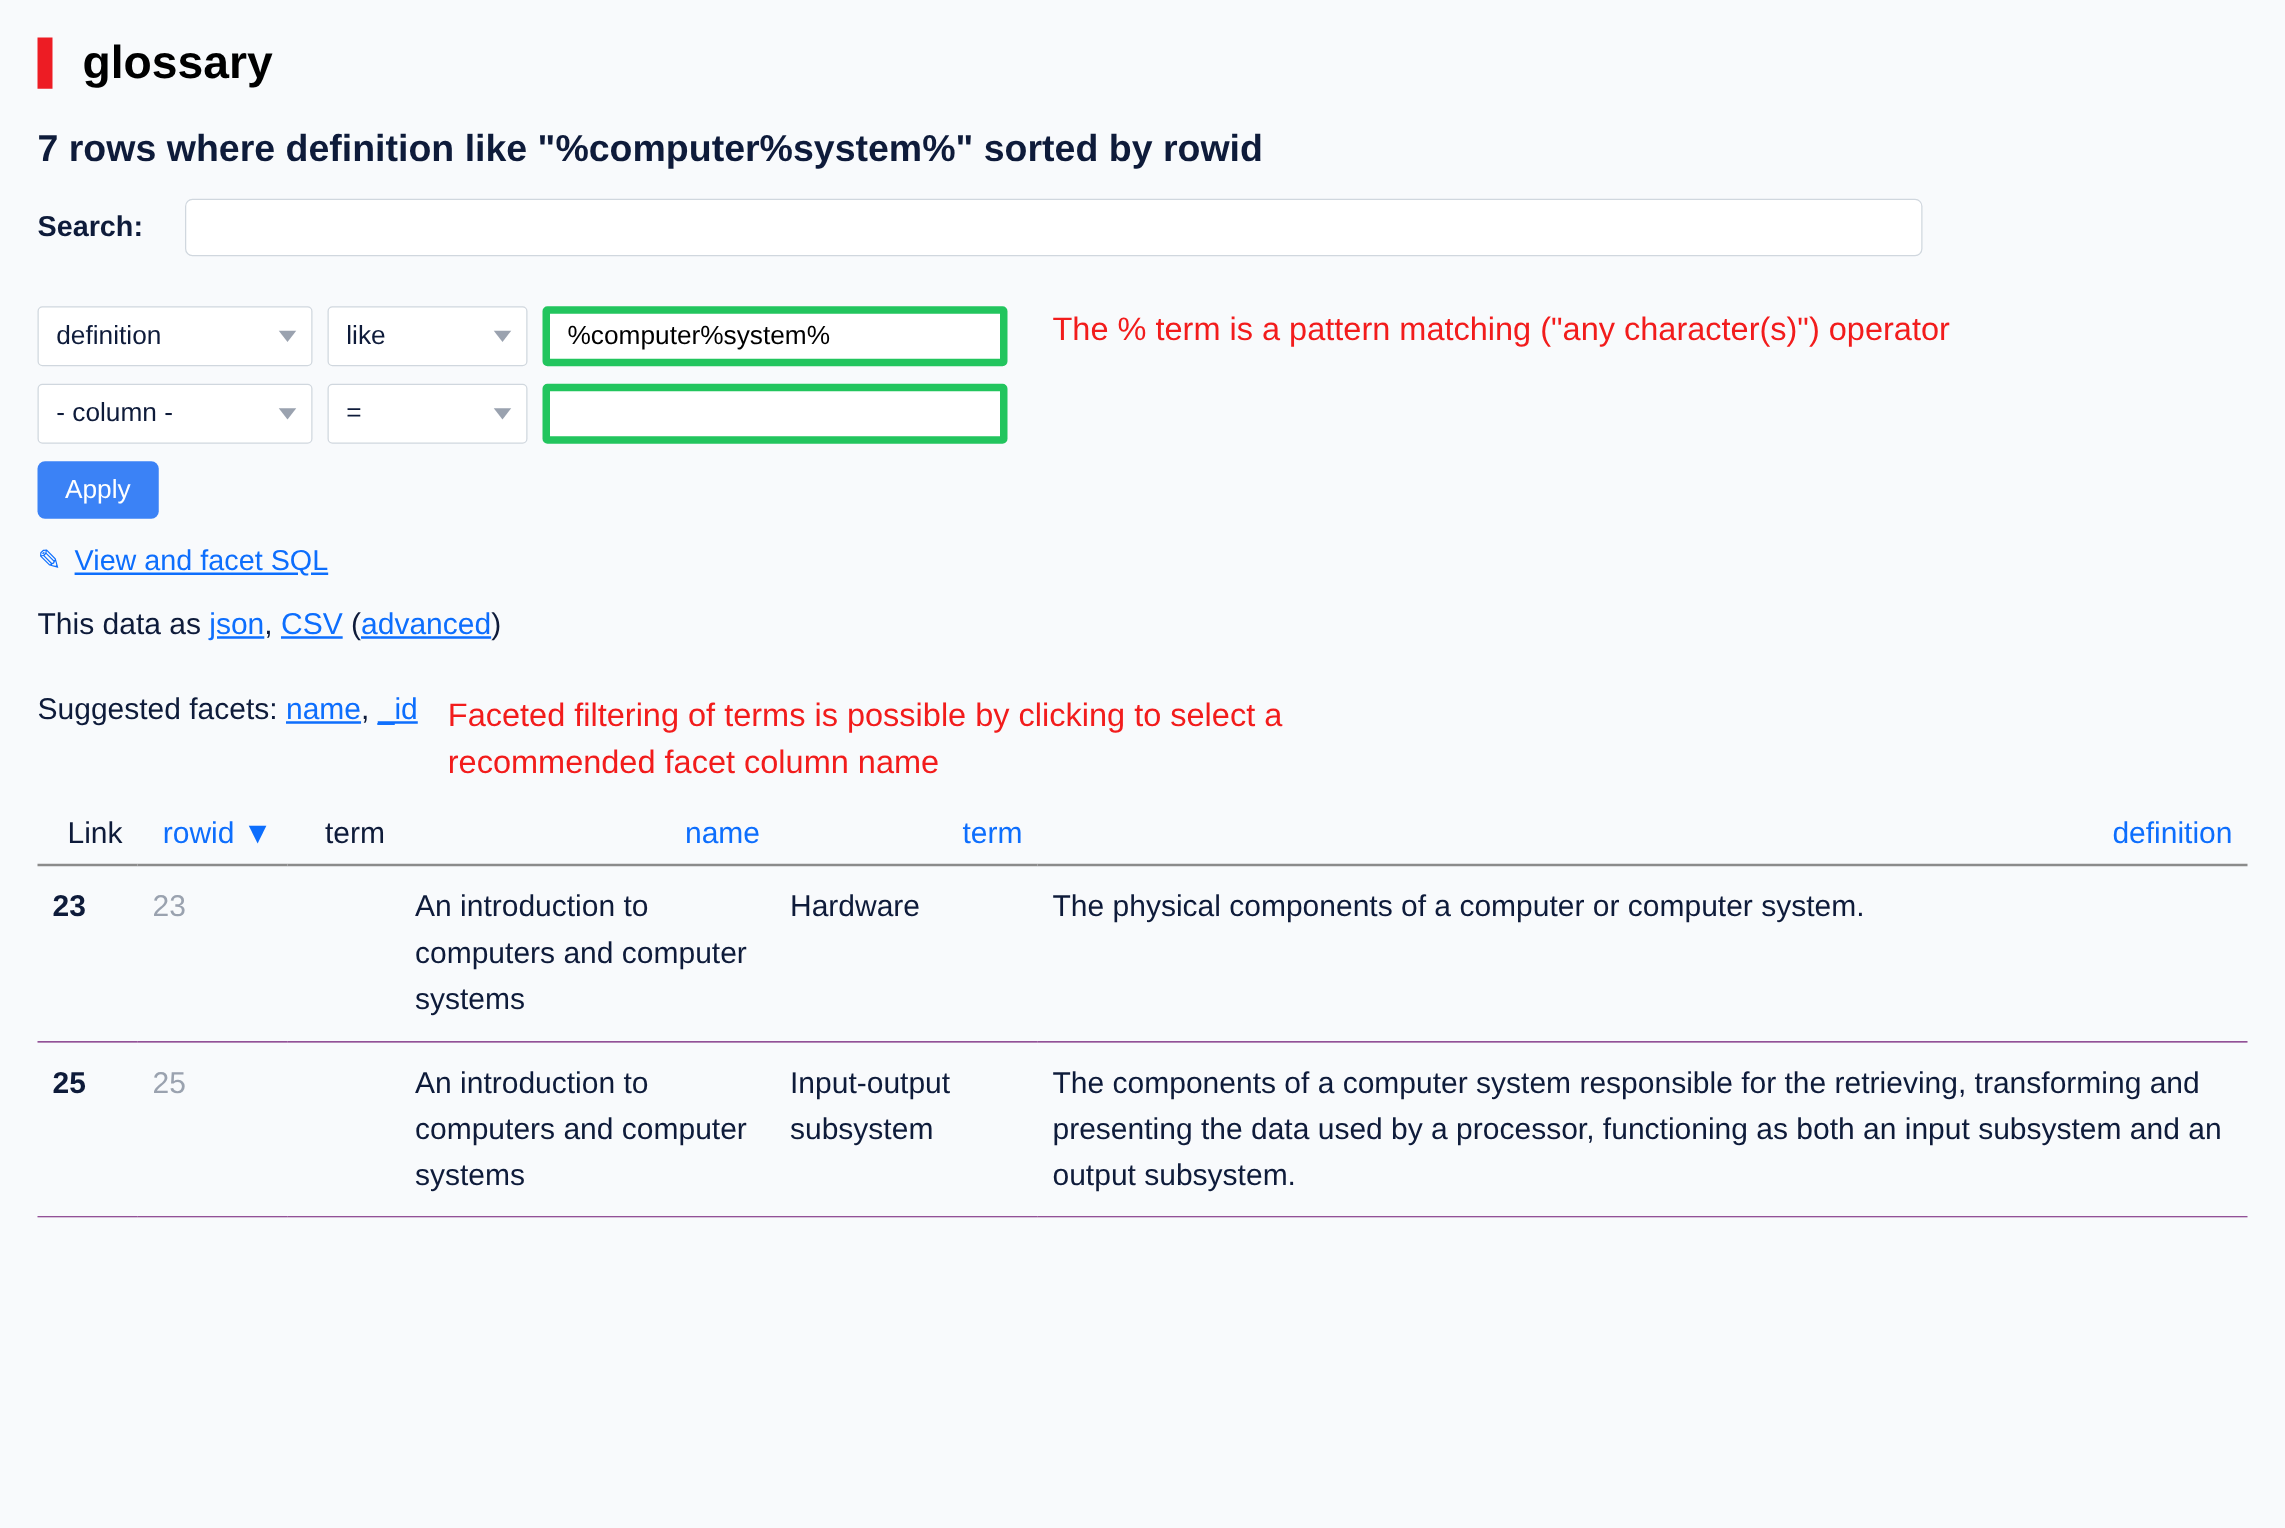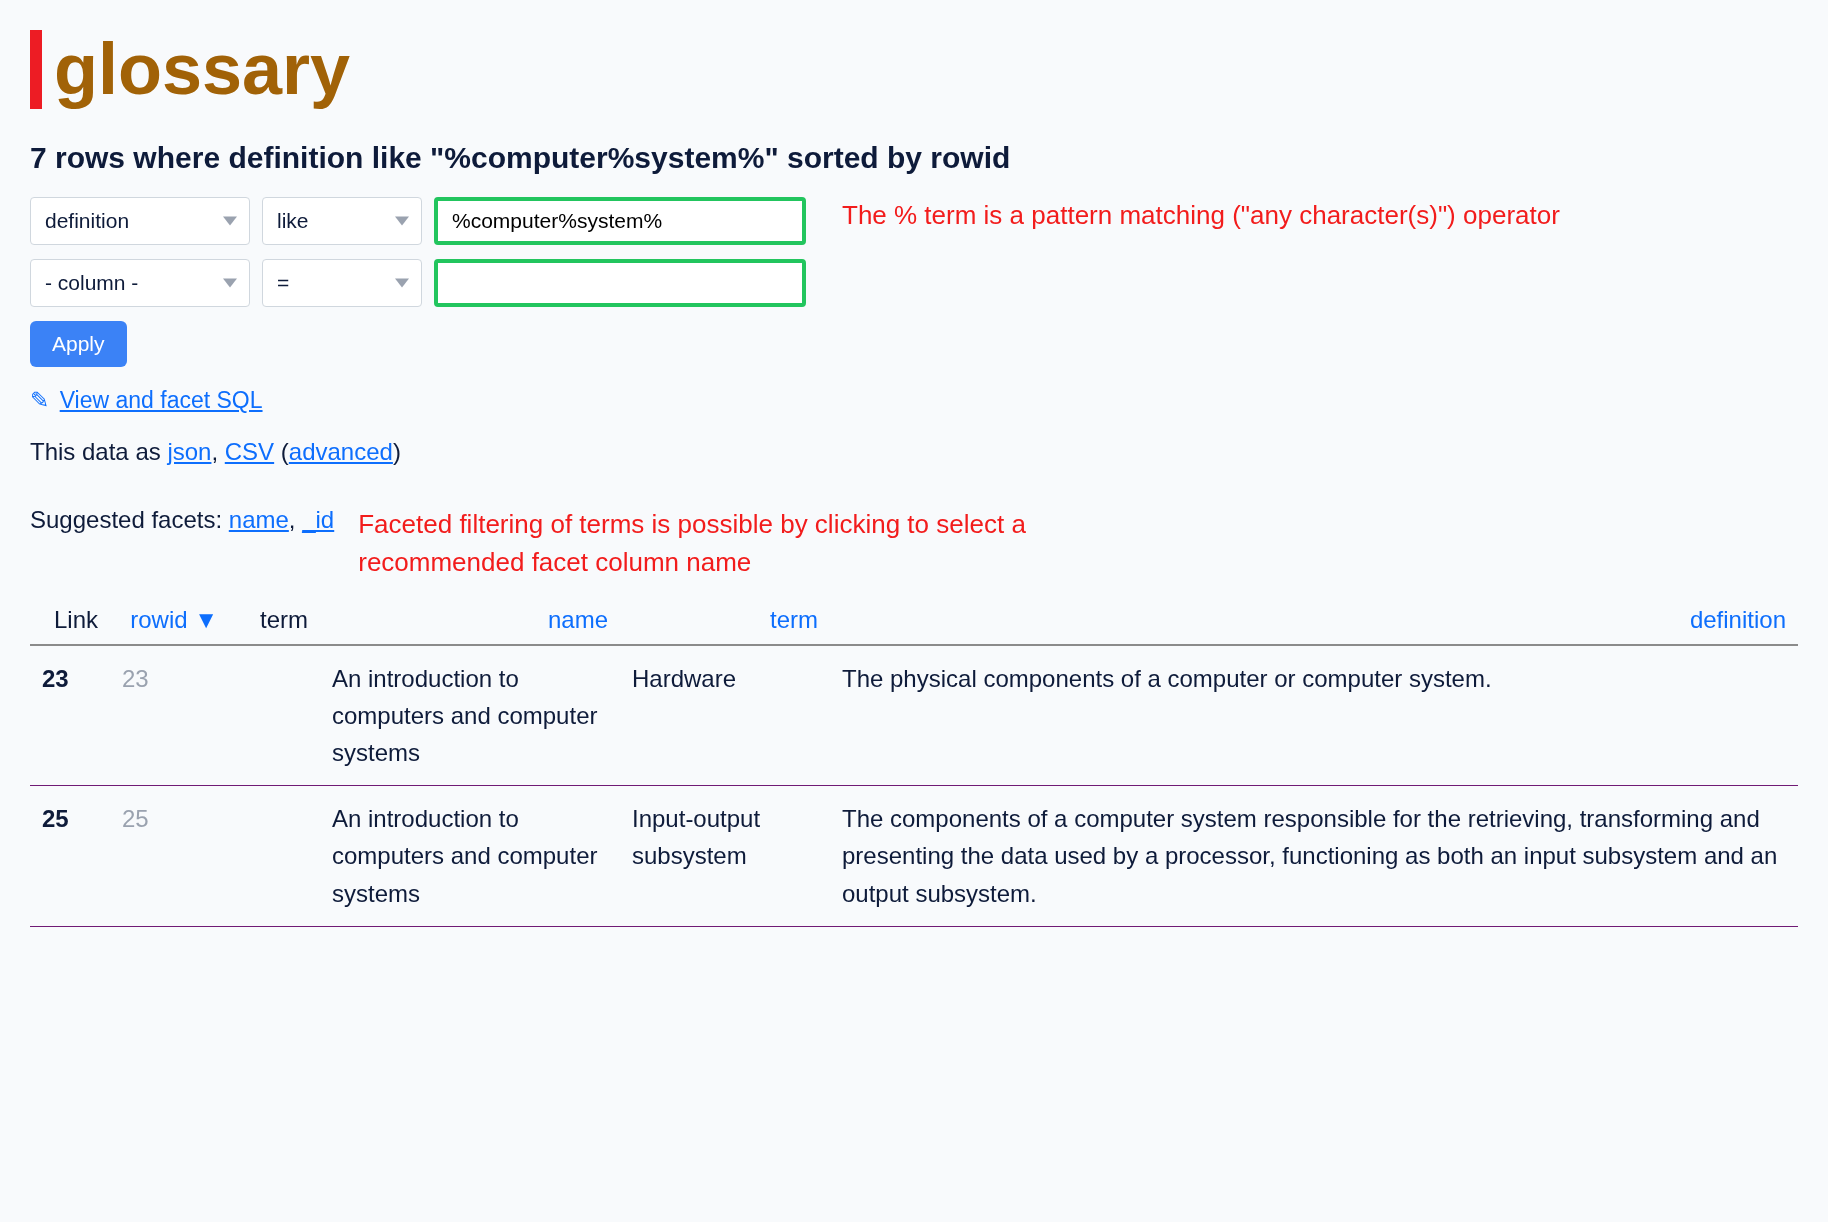--- a/index.html
+++ b/index.html
@@ -9,25 +9,25 @@
     font-family: -apple-system, BlinkMacSystemFont, "Segoe UI", Helvetica, Arial, sans-serif;
     background: #f8fafc;
     color: #0e1b3a;
     font-size: 22px;
   }
   .page {
     padding: 30px 30px 0 30px;
     max-width: 1828px;
   }
   .page-title {
-    font-size: 72px;
+    font-size: 37px;
     font-weight: 800;
-    color: #a16207;
+    color: #000000;
     margin: 0 0 32px 0;
-    padding-left: 12px;
+    padding-left: 24px;
     border-left: 12px solid #ed1c24;
     line-height: 1.1;
   }
   .subheading {
     font-size: 30px;
     font-weight: 800;
     color: #0e1b3a;
     margin: 0 0 22px 0;
   }
   .search-row {
@@ -82,21 +82,21 @@
     width: 0; height: 0;
     border-left: 7px solid transparent;
     border-right: 7px solid transparent;
     border-top: 9px solid #9aa2af;
   }
   .col-select { width: 220px; }
   .op-select  { width: 160px; }
   .val-input {
     width: 372px;
     height: 48px;
-    border: 4px solid #22c55e;
+    border: 6px solid #22c55e;
     border-radius: 4px;
     padding: 0 14px;
     font-size: 21px;
   }
   .apply-btn {
     height: 46px;
     padding: 0 22px;
     background: #3b82f6;
     color: #fff;
     border: none;
@@ -179,20 +179,24 @@
 </style>
 </head>
 <body>
 
 <div class="page">
 
   <h1 class="page-title">glossary</h1>
 
   <h2 class="subheading">7 rows where definition like "%computer%system%" sorted by rowid</h2>
 
+  <div class="search-row">
+    <label class="search-label">Search:</label>
+    <input class="search-input" type="text" value="" style="">
+  </div>
 
   <div class="filters-row">
     <div>
       <div class="filters">
         <div class="filter-line">
           <div class="faux-select col-select">
             <span>definition</span>
             <span class="chev"></span>
           </div>
           <div class="faux-select op-select">

